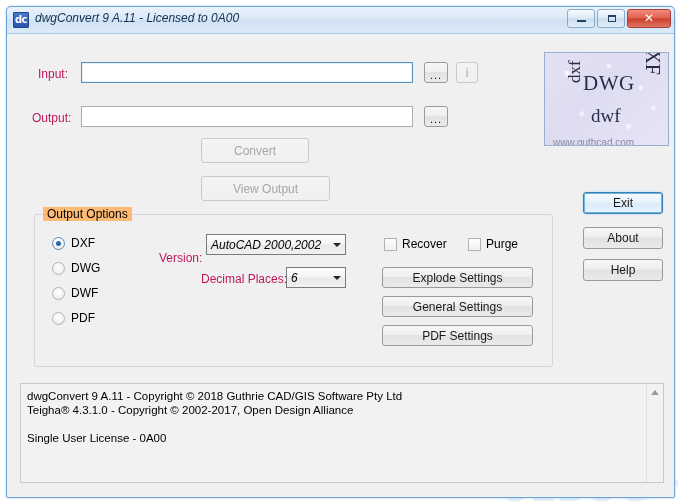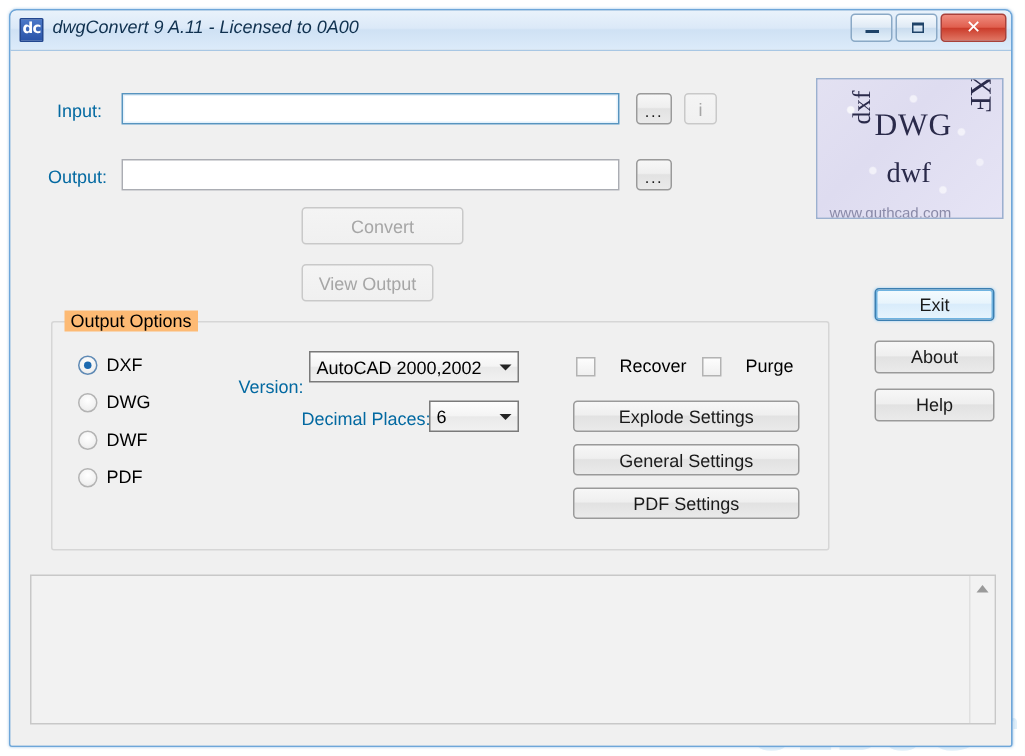--- a/index.html
+++ b/index.html
@@ -118,21 +118,21 @@
     position: absolute;
     left: 0; top: 27px;
     right: 0; bottom: 0;
     background: #f0f0f0;
   }
 
   
   .lbl {
     position: absolute;
     font-size: 12px;
-    color: #0369a1;
+    color: #be185d;
     white-space: nowrap;
   }
 
   .tbox {
     position: absolute;
     background: #ffffff;
     border: 1px solid #abadb3;
     box-sizing: border-box;
     font-size: 12px;
     color: #000;
@@ -204,21 +204,21 @@
     content: "";
     position: absolute;
     left: 3px; top: 3px;
     width: 5px; height: 5px;
     border-radius: 50%;
     background: #1d6ab0;
   }
   .radio-label { font-size: 12px; color: #000; }
 
   
-  .check-row { position: absolute; display: flex; align-items: center; gap: 16px; justify-content: space-between; }
+  .check-row { position: absolute; display: flex; align-items: center; gap: 5px; justify-content: space-between; }
   .checkbox {
     width: 13px; height: 13px;
     border: 1px solid #b3b3b3;
     background: linear-gradient(to bottom, #fdfdfd 0%, #f0f0f0 100%);
     box-sizing: border-box;
     flex: none;
   }
   .check-label { font-size: 12px; color: #000; }
 
   
@@ -230,20 +230,21 @@
     font-size: 12px;
     color: #000;
     display: flex;
     align-items: center;
   }
   .combo .combo-text {
     padding-left: 4px;
     flex: 1;
     white-space: nowrap;
     overflow: hidden;
+    font-style: italic;
   }
   .combo .arrow {
     width: 17px;
     height: 100%;
     display: flex;
     align-items: center;
     justify-content: center;
     flex: none;
   }
   .arrow-tri {
@@ -394,21 +395,21 @@
         <span>i</span>
       </div>
 
       <div class="lbl" style="left:25px; top:77px;">Output:</div>
       <input class="tbox" style="left: 74px; top: 72px; width: 332px; height: 21px;" value="" placeholder="">
       <div class="btn" style="left:417px; top:72px; width:24px; height:21px;">
         <span class="dots">...</span>
       </div>
 
       <div class="btn disabled" style="left:194px; top:104px; width:108px; height:25px;">Convert</div>
-      <div class="btn disabled" style="left:194px; top:142px; width:88px; height:25px;">View Output</div>
+      <div class="btn disabled" style="left:194px; top:142px; width:129px; height:25px;">View Output</div>
 
       <div class="group" style="left:27px; top:180px; width:519px; height:153px;">
         <div class="group-title">Output Options</div>
 
         <div class="radio-row" style="left:17px; top:21px;">
           <span class="radio checked"></span>
           <span class="radio-label">DXF</span>
         </div>
         <div class="radio-row" style="left:17px; top:46px;">
           <span class="radio"></span>
@@ -460,20 +461,24 @@
         <span class="w w-dxf2">dxf</span>
         <span class="w w-dwf">dwf</span>
         <span class="url">www.guthcad.com</span>
       </div>
 
       <div class="btn focusring" style="left:576px; top:158px; width:80px; height:22px;">Exit</div>
       <div class="btn" style="left:576px; top:193px; width:80px; height:22px;">About</div>
       <div class="btn" style="left:576px; top:225px; width:80px; height:22px;">Help</div>
 
       <div class="logpanel" style="left:13px; top:349px; width:644px; height:100px;">
+        <div class="logtext">dwgConvert 9 A.11 - Copyright © 2018 Guthrie CAD/GIS Software Pty Ltd
+Teigha® 4.3.1.0 - Copyright © 2002-2017, Open Design Alliance
+
+Single User License - 0A00</div>
         <div class="logscroll">
           <div class="up">
               <span class="up-tri"></span>
             </div>
         </div>
       </div>
 
     </div>
   </div>
 </div>

